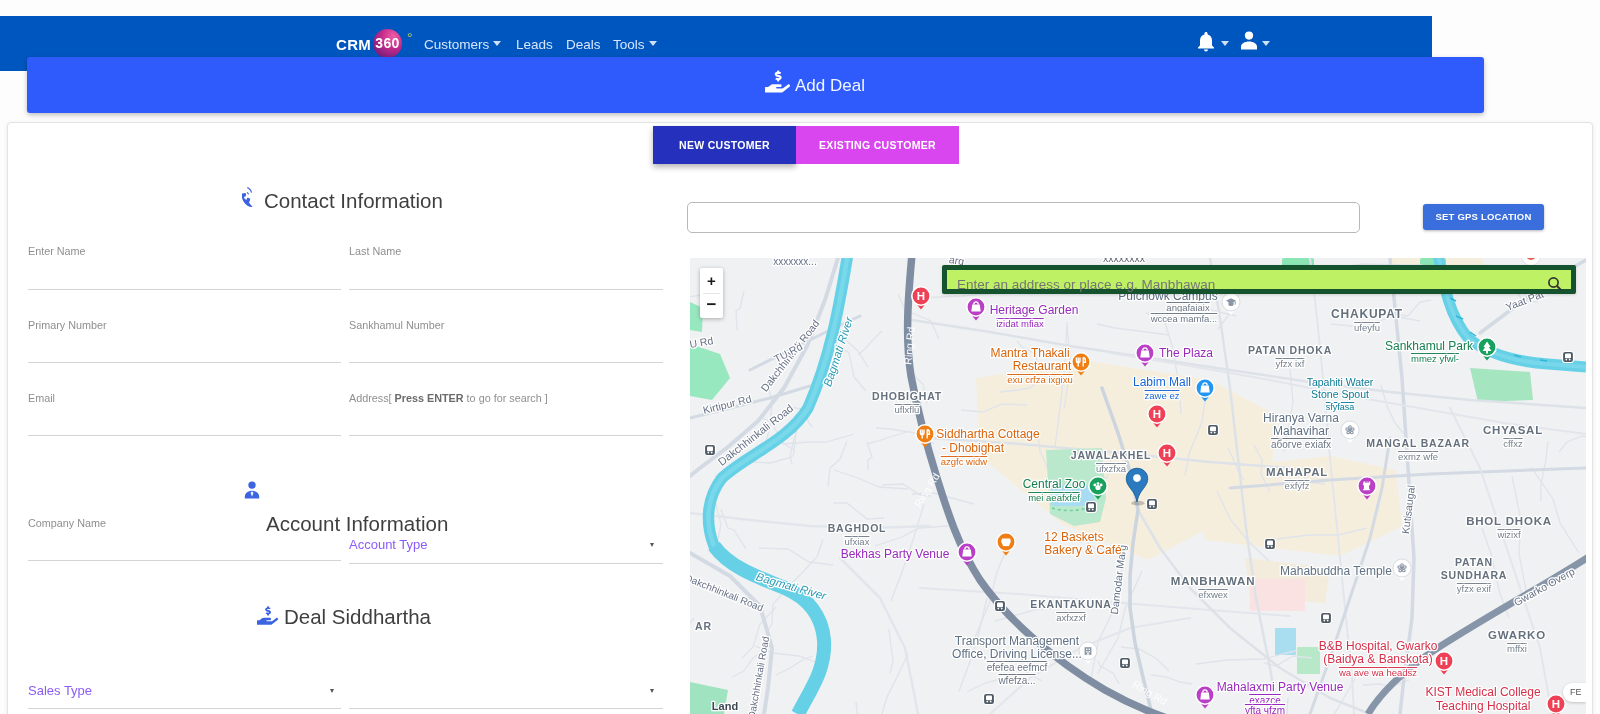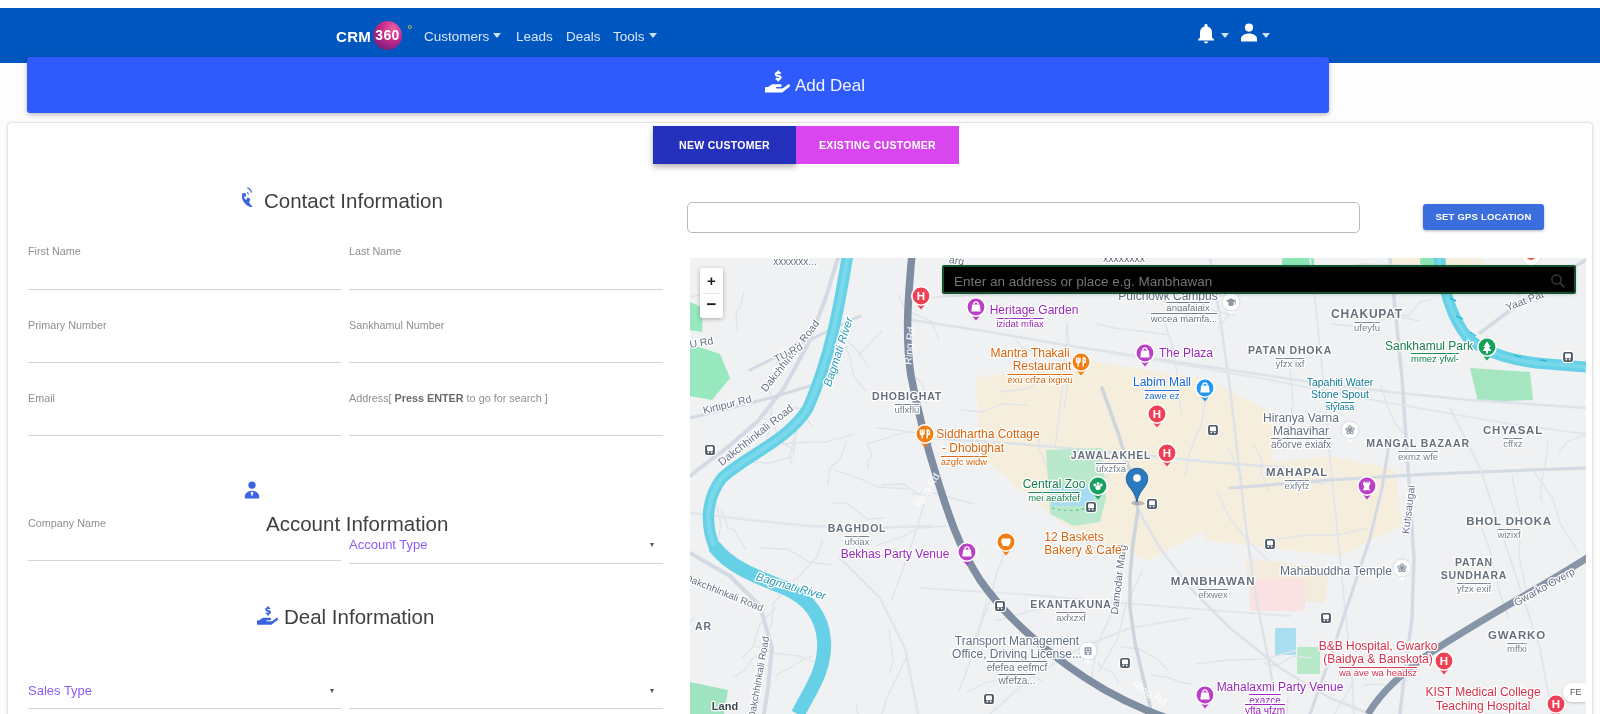--- a/index.html
+++ b/index.html
@@ -1,31 +1,31 @@
 <!DOCTYPE html>
 <html><head>
 <meta charset="utf-8">
 <style>
 * { margin:0; padding:0; box-sizing:border-box; }
 html,body { width:1600px; height:714px; overflow:hidden; background:#fff; font-family:"Liberation Sans", sans-serif; }
 #page { position:relative; width:1600px; height:714px; background:#fdfdfd; }
 .abs { position:absolute; }
 
 
-#nav { left:0; top:8px; width:1600px; height:55px; background:#0056bf; }
+#nav { left:0; top:16px; width:1432px; height:55px; background:#0056bf; }
 #logo { left:336px; top:20px; color:#fff; font-size:15px; font-weight:bold; letter-spacing:0.3px; }
 #badge360 { position:absolute; left:37px; top:-7px; width:29px; height:29px; border-radius:50%;
   background:radial-gradient(circle at 70% 25%, #ef5da5 0%, #c32b8a 40%, #8c2180 70%, #5f1a6b 100%);
   text-align:center; line-height:29px; font-size:14px; color:#fff; }
 #deg { position:absolute; left:71px; top:-6px; color:#b9cf4e; font-size:14px; font-weight:normal; }
 .navitem { color:#d9e6fa; font-size:13.5px; top:21px; }
 .caret { width:0; height:0; border-left:4.5px solid transparent; border-right:4.5px solid transparent; border-top:5px solid #cfe0f7; display:inline-block; }
 
 
-#banner { left:27px; top:57px; width:1302px; height:56px; background:#2f5bfc; border-radius:3px; box-shadow:0 2px 5px rgba(0,0,0,0.25); color:#fff; }
+#banner { left:27px; top:57px; width:1457px; height:56px; background:#2f5bfc; border-radius:3px; box-shadow:0 2px 5px rgba(0,0,0,0.25); color:#fff; }
 #banner .txt { position:absolute; left:768px; top:19px; font-size:17px; color:#f2f5ff; }
 
 
 #card { left:7px; top:122px; width:1586px; height:600px; background:#fff; border:1px solid #e3e3e3; border-radius:4px; box-shadow:0 1px 4px rgba(0,0,0,0.08); }
 
 
 #tabs { left:653px; top:126px; height:38px; }
 .tab { position:absolute; top:0; height:38px; color:#fff; font-size:10.5px; font-weight:bold; letter-spacing:0.3px; text-align:center; line-height:38px; }
 #tab1 { left:0; width:143px; background:#2531bd; box-shadow:0 3px 6px rgba(0,0,0,0.3); }
 #tab2 { left:143px; width:163px; background:#d946ef; }
@@ -81,21 +81,21 @@
 
   <svg class="abs" style="left:242px; top:186px;" width="19" height="21" viewBox="0 0 512 512">
     <g transform="rotate(-40 256 256)" fill="#3c63e0">
     <path d="M97.333 506.966c-129.874-129.874-129.681-340.252 0-469.933 5.698-5.698 14.527-6.632 21.263-2.422l64.817 40.513c7.723 4.827 10.058 15.032 5.2 22.776l-27.683 44.115c-4.342 6.92-12.91 9.787-20.546 6.874l-50.89-19.393c-10.643 34.141-10.707 71.4 0 105.752l50.89-19.393c7.636-2.913 16.204-.046 20.546 6.874l27.683 44.115c4.858 7.744 2.523 17.949-5.2 22.776l-64.817 40.513c-6.736 4.21-15.565 3.276-21.263-2.422z"></path>
     <path d="M247.126 95.473c11.832 20.047 11.832 45.008 0 65.055-3.95 6.693-13.108 7.959-18.718 2.581l-5.975-5.726c-3.911-3.748-4.793-9.622-2.261-14.41a32.063 32.063 0 0 0 0-29.945c-2.533-4.788-1.65-10.662 2.261-14.41l5.975-5.726c5.61-5.378 14.768-4.112 18.718 2.581z"></path>
     <path d="M338.913 4.286c31.19 52.535 31.19 118.867 0 171.402-3.814 6.425-12.771 7.65-18.31 2.481l-5.798-5.412c-3.545-3.309-4.38-8.655-2.035-12.948 24.775-45.35 24.775-100.3 0-145.65-2.345-4.293-1.51-9.639 2.035-12.948l5.798-5.412c5.539-5.17 14.496-3.944 18.31 2.487z"></path>
     </g>
   </svg>
   <div class="abs h2row" style="left:264px; top:189px;">Contact Information</div>
 
-  <div class="abs flabel" style="left:28px; top:245px;">First Name</div>
+  <div class="abs flabel" style="left:28px; top:245px;">Enter Name</div>
   <div class="abs flabel" style="left:349px; top:245px;">Last Name</div>
   <div class="abs uline" style="left:28px; top:289px; width:313px;"></div>
   <div class="abs uline" style="left:349px; top:289px; width:314px;"></div>
 
   <div class="abs flabel" style="left:28px; top:319px;">Primary Number</div>
   <div class="abs flabel" style="left:349px; top:319px;">Sankhamul Number</div>
   <div class="abs uline" style="left:28px; top:362px; width:313px;"></div>
   <div class="abs uline" style="left:349px; top:362px; width:314px;"></div>
 
   <div class="abs flabel" style="left:28px; top:392px;">Email</div>
@@ -112,21 +112,21 @@
 
   <div class="abs flabel" style="left:28px; top:517px;">Company Name</div>
   <div class="abs uline" style="left:28px; top:560px; width:313px;"></div>
   <div class="abs slabel" style="left:349px; top:537px;">Account Type</div>
   <div class="abs selarrow" style="left:650px; top:540px;">▾</div>
   <div class="abs uline" style="left:349px; top:563px; width:314px;"></div>
 
   <svg class="abs" style="left:257px; top:605px;" width="21" height="21" viewBox="0 0 576 512">
       <path fill="#3c63e0" d="M271.06,144.3l54.27,14.3a8.59,8.59,0,0,1,6.63,8.1c0,4.6-4.09,8.4-9.12,8.4h-35.6a30,30,0,0,1-11.19-2.2c-5.24-2.2-11.28-1.7-15.3,2l-19,17.5a11.68,11.68,0,0,0-2.25,2.66,11.42,11.42,0,0,0,3.88,15.74,83.77,83.77,0,0,0,34.51,11.5V240c0,8.8,7.83,16,17.37,16h17.37c9.55,0,17.38-7.2,17.38-16V222.4c32.93-3.6,57.84-31,53.5-63-3.15-23-22.46-41.3-46.56-47.7L282.68,97.4a8.59,8.59,0,0,1-6.63-8.1c0-4.6,4.09-8.4,9.12-8.4h35.6A30,30,0,0,1,332,83.1c5.23,2.2,11.28,1.7,15.3-2l19-17.5A11.31,11.31,0,0,0,368.47,61a11.43,11.43,0,0,0-3.84-15.78,83.82,83.82,0,0,0-34.52-11.5V16c0-8.8-7.82-16-17.37-16H295.37C285.82,0,278,7.2,278,16V33.6c-32.89,3.6-57.85,31-53.51,63C227.63,119.6,247,137.9,271.06,144.3ZM565.27,328.1c-11.8-10.7-30.2-10-42.6,0L430.27,402a63.64,63.64,0,0,1-40,14H272a16,16,0,0,1,0-32h78.29c15.9,0,30.71-10.9,33.25-26.6a31.2,31.2,0,0,0,.46-5.46A32,32,0,0,0,352,320H192a117.66,117.66,0,0,0-74.1,26.29L71.4,384H16A16,16,0,0,0,0,400v96a16,16,0,0,0,16,16H372.77a64,64,0,0,0,40-14L564,377a32,32,0,0,0,1.28-48.9Z"></path>
     </svg>
-  <div class="abs h2row" style="left:284px; top:605px;">Deal Information</div>
+  <div class="abs h2row" style="left:284px; top:605px;">Deal Siddhartha</div>
 
   <div class="abs slabel" style="left:28px; top:683px;">Sales Type</div>
   <div class="abs selarrow" style="left:330px; top:686px;">▾</div>
   <div class="abs uline" style="left:28px; top:708px; width:313px;"></div>
   <div class="abs slabel" style="left:349px; top:719px;">Service Type</div>
   <div class="abs selarrow" style="left:650px; top:686px;">▾</div>
   <div class="abs uline" style="left:349px; top:708px; width:314px;"></div>
 
   <div id="addrinput" class="abs"></div>
   <div id="gpsbtn" class="abs">SET GPS LOCATION</div>
@@ -546,21 +546,21 @@
           <ellipse cx="1" cy="26" rx="7" ry="2.5" fill="rgba(60,60,60,0.28)"></ellipse>
           <path d="M0,-11.5 C-6.6,-11.5 -11.5,-6.5 -11.5,-0.3 C-11.5,5.2 -8,8.5 -4.5,13.5 C-2,17 -1,20 0,24.5 C1,20 2,17 4.5,13.5 C8,8.5 11.5,5.2 11.5,-0.3 C11.5,-6.5 6.6,-11.5 0,-11.5 Z" fill="#2b7ac0" stroke="#145e92" stroke-width="1"></path>
           <circle cy="-1" r="4.1" fill="#fdfeff"></circle>
         </g>
 </svg>
   <div style="position:absolute;left:10px;top:10px;width:23px;height:50px;background:#fff;border-radius:2px;box-shadow:0 1px 4px rgba(0,0,0,0.3);">
     <div style="position:absolute;left:0;top:0;width:23px;height:25px;text-align:center;line-height:25px;font-size:15px;font-weight:bold;color:#1a1a1a;">+</div>
     <div style="position:absolute;left:3px;top:25px;width:17px;height:1px;background:#e6e6e6;"></div>
     <div style="position:absolute;left:0;top:25px;width:23px;height:25px;text-align:center;line-height:24px;font-size:17px;font-weight:bold;color:#1a1a1a;">−</div>
   </div>
-  <div style="position:absolute;left:252px;top:7px;width:634px;height:29px;background:#000000;border:2px solid #14532d;border-radius:2px;box-shadow:0 1px 3px rgba(0,0,0,0.15);">
+  <div style="position:absolute;left:252px;top:7px;width:634px;height:29px;background:#bef264;border:5px solid #14532d;border-radius:2px;box-shadow:0 1px 3px rgba(0,0,0,0.15);">
     <div style="position:absolute;left:10px;top:7px;font-size:13.5px;color:#757575;">Enter an address or place e.g. Manbhawan</div>
     <svg style="position:absolute;right:8px;top:6px;" width="16" height="16" viewBox="0 0 16 16">
           <circle cx="6.5" cy="6.5" r="4.6" fill="none" stroke="#333" stroke-width="1.7"></circle>
           <line x1="10" y1="10" x2="14.4" y2="14.4" stroke="#333" stroke-width="2"></line>
         </svg>
   </div>
   <div style="position:absolute;left:873px;top:425px;width:23px;height:19px;background:#fff;border-radius:9px 0 0 9px;box-shadow:0 1px 3px rgba(0,0,0,0.2);font-size:9px;color:#555;line-height:19px;padding-left:7px;">FE</div>
 
   </div>
 </div>

